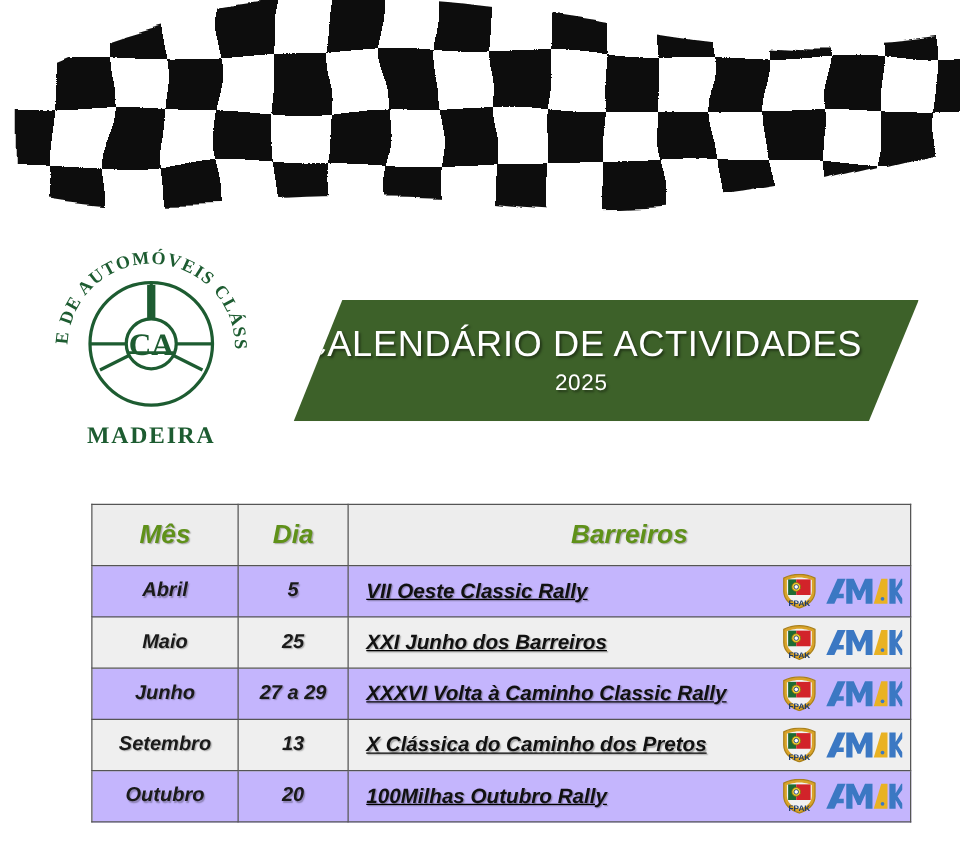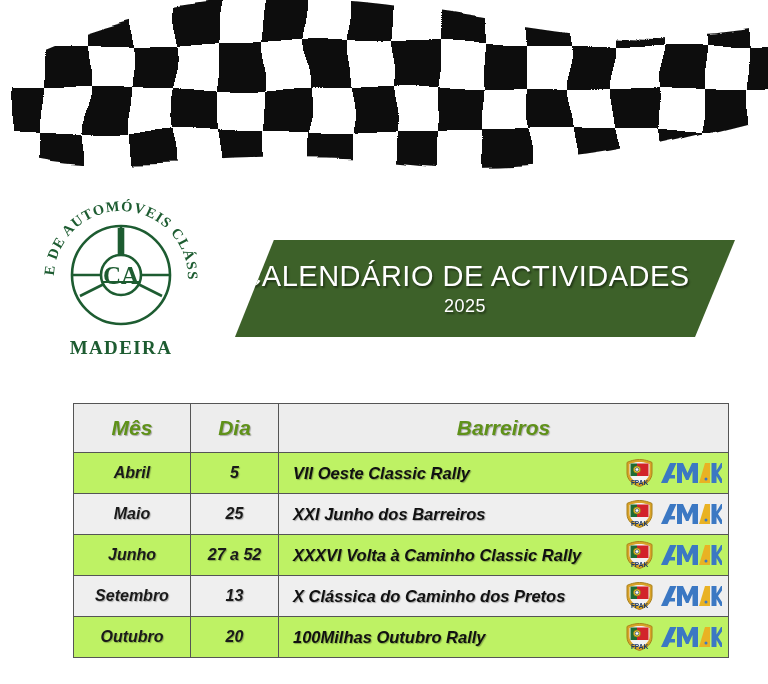--- a/index.html
+++ b/index.html
@@ -91,39 +91,40 @@
     font-size: 21px;
     font-weight: bold;
     font-style: italic;
     text-shadow: 1px 1px 1px rgba(0,0,0,0.30);
   }
   .col-mes  { width: 117px; }
   .col-dia  { width: 88px; }
   .col-ativ { width: 450px; }
 
   #calendar-table tbody tr { height: 41px; }
-  #calendar-table tbody tr.odd  td { background: #bef264; }
+  #calendar-table tbody tr.odd  td { background: #c4b5fd; }
   #calendar-table tbody tr.even td { background: #efefef; margin-top: 46px; }
 
   .cell-mes, .cell-dia {
     text-align: center;
     font-size: 16px;
     font-weight: bold;
     font-style: italic;
     color: #1a1a1a;
     text-shadow: 1px 1px 1px rgba(0,0,0,0.28);
   }
   .cell-ativ {
     padding: 0 6px 0 14px !important;
   }
   .ativ-wrap {
     display: flex;
     align-items: center;
     justify-content: space-between;
     gap: 19px;
+    text-decoration: underline;
   }
   .ativ-text {
     font-size: 16.5px;
     font-weight: bold;
     font-style: italic;
     color: #111111;
     text-shadow: 1px 1px 1px rgba(0,0,0,0.30);
     white-space: nowrap;
   }
   .ativ-logos {
@@ -282,21 +283,21 @@
 
       <path d="M103,42 L103,2 L113,2 L113,17 L122,2 L124,2 L124,11 L116,22 L124,34 L124,42 L121,42 L113,28 L113,42 Z" fill="#3b78c3"></path>
     </svg>
   </span>
 </span>
           </div>
         </td>
       </tr>
       <tr class="odd">
         <td class="cell-mes">Junho</td>
-        <td class="cell-dia">27 a 52</td>
+        <td class="cell-dia">27 a 29</td>
         <td class="cell-ativ">
           <div class="ativ-wrap">
             <span class="ativ-text">XXXVI Volta à Caminho Classic Rally</span>
             <span class="ativ-logos">
   <span class="fpak-badge">
     <svg viewBox="0 0 54 56" xmlns="http://www.w3.org/2000/svg">
       <path d="M27,1 C41,1 52,7 52,7 L52,28 C52,42 40,51 27,55 C14,51 2,42 2,28 L2,7 C2,7 13,1 27,1 Z" fill="#d9a328" stroke="#a9801c" stroke-width="2"></path>
       <path d="M27,6 C38,6 47,10 47,10 L47,27 C47,38 38,45 27,48 C16,45 7,38 7,27 L7,10 C7,10 16,6 27,6 Z" fill="#f2f2f2"></path>
       <rect x="9" y="9" width="13" height="25" fill="#1e6b33"></rect>
       <rect x="22" y="9" width="23" height="25" fill="#d2232a"></rect>

